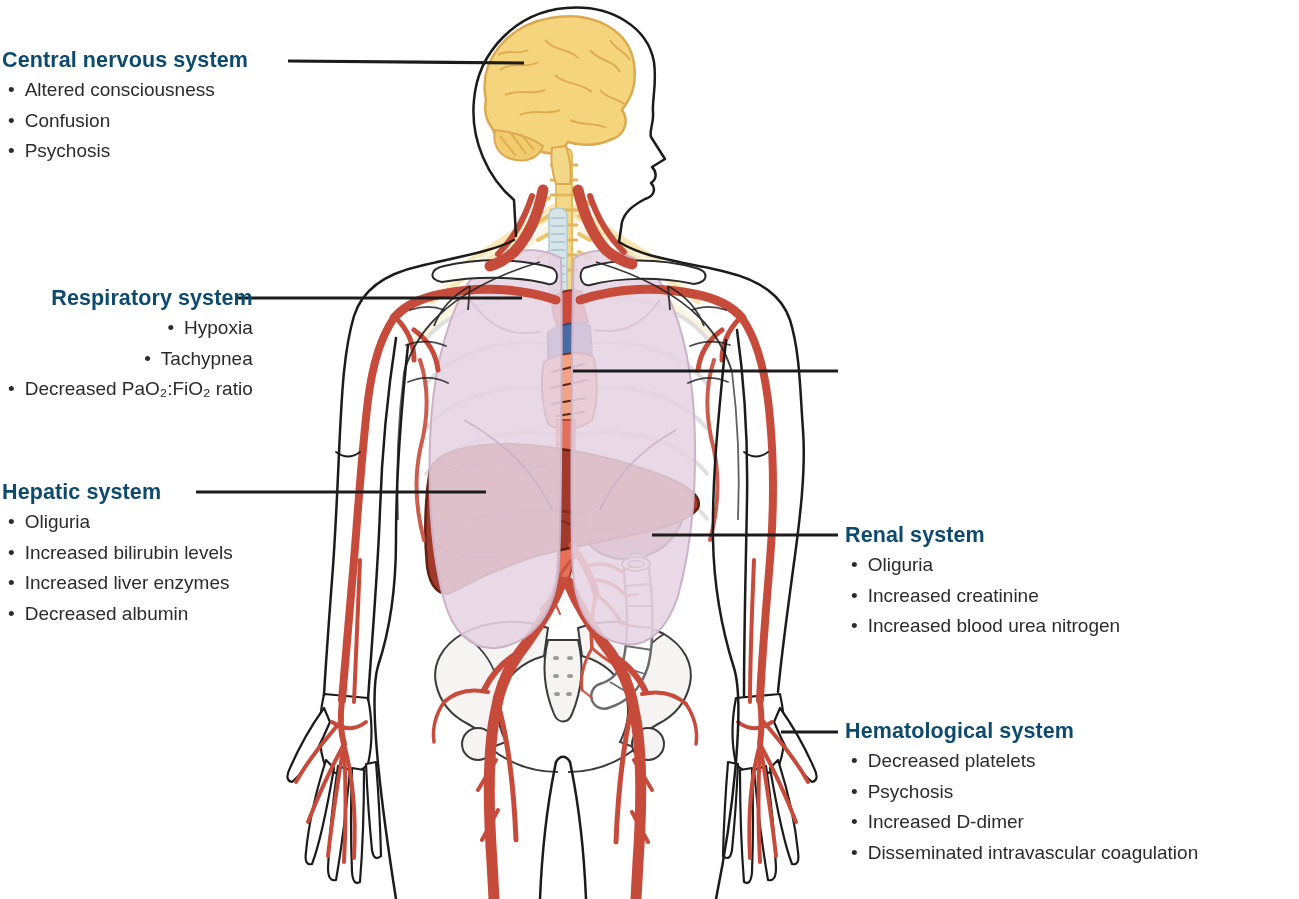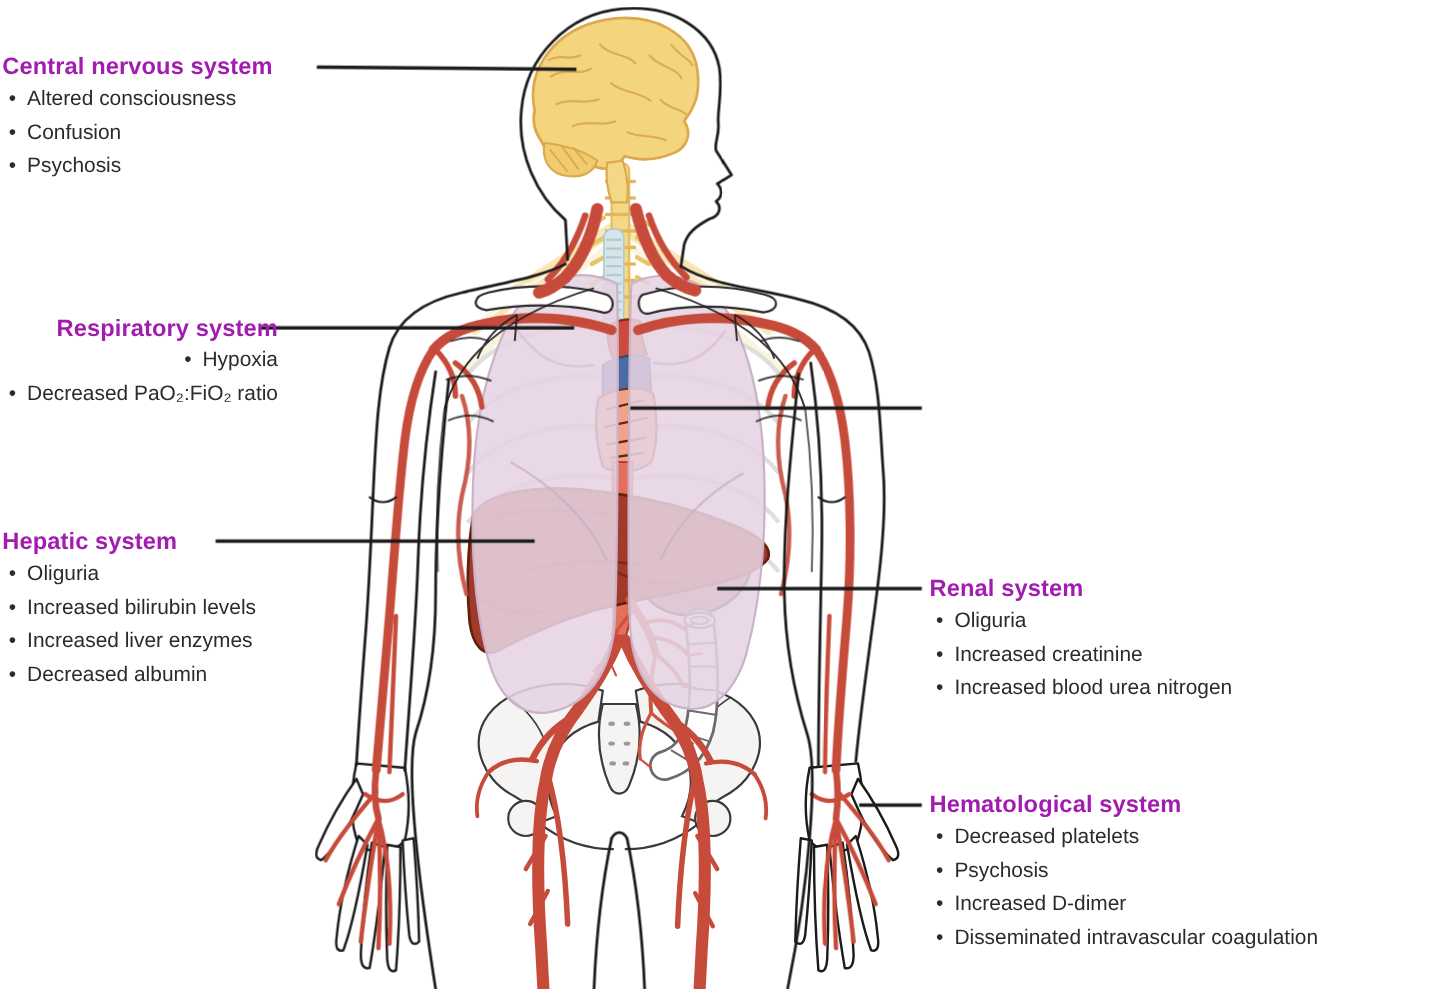--- a/index.html
+++ b/index.html
@@ -4,21 +4,21 @@
 <style>
   html,body{margin:0;padding:0;background:#ffffff;}
   .canvas{
     position:relative;width:1299px;height:899px;background:#ffffff;
     font-family:"Liberation Sans",sans-serif;color:#242424;overflow:hidden;
   }
   .illustration{position:absolute;left:0;top:0;width:1299px;height:899px;}
   .sys{position:absolute;}
   .sys h2{
     font-size:21.5px;font-weight:700;margin:0;line-height:28px;
-    letter-spacing:.1px;white-space:nowrap;color:#a21caf;
+    letter-spacing:.1px;white-space:nowrap;color:#0c4a6e;
   }
   .sys ul{list-style:none;margin:1px 0 0;padding:0 0 0 6px;}
   .sys li{font-size:19px;line-height:30.6px;white-space:nowrap;color:#2b2b2b;}
   .sys li::before{content:"•";margin-right:10px;font-size:19px;color:#2b2b2b;}
   .sys-cns{left:2px;top:46px;}
   .sys-respiratory{left:2px;top:284px;text-align:right;}
   .sys-hepatic{left:2px;top:478px;}
   .sys-cardiovascular{left:845px;top:357px;}
   .sys-renal{left:845px;top:521px;}
   .sys-hematological{left:845px;top:717px;}
@@ -349,20 +349,21 @@
         <li>Altered consciousness</li>
         <li>Confusion</li>
         <li>Psychosis</li>
       </ul>
   </div>
 
   <div class="sys sys-respiratory">
     <h2>Respiratory system</h2>
     <ul>
         <li>Hypoxia</li>
+        <li>Tachypnea</li>
         <li>Decreased PaO₂:FiO₂ ratio</li>
       </ul>
   </div>
 
   <div class="sys sys-hepatic">
     <h2>Hepatic system</h2>
     <ul>
         <li>Oliguria</li>
         <li>Increased bilirubin levels</li>
         <li>Increased liver enzymes</li>

